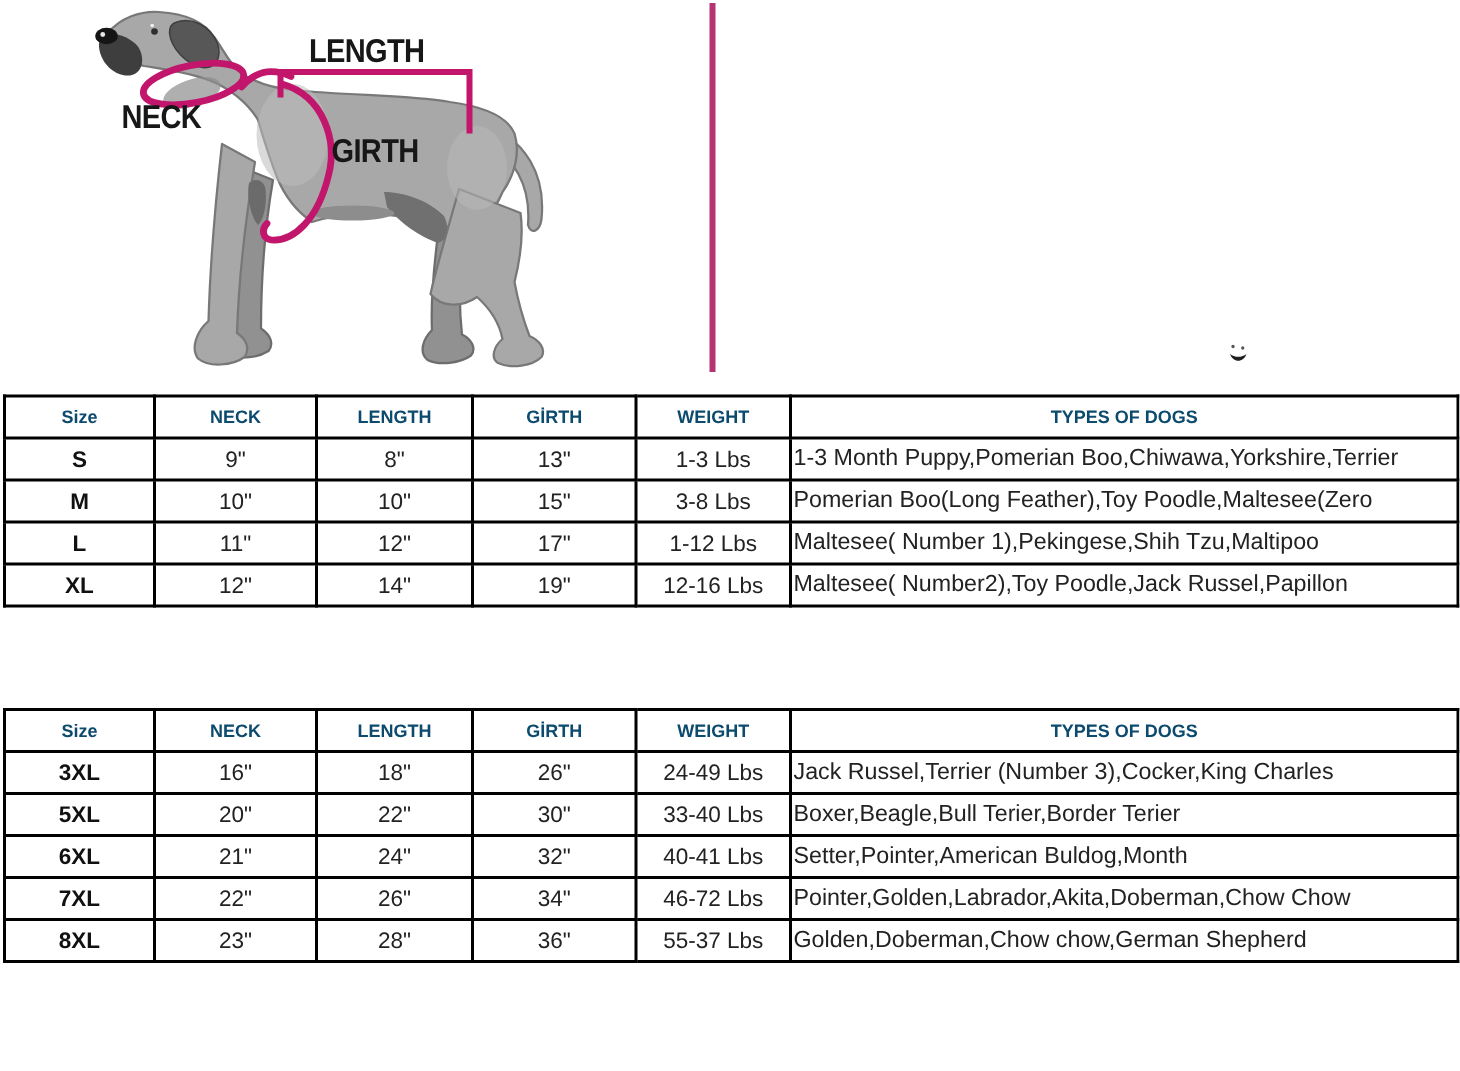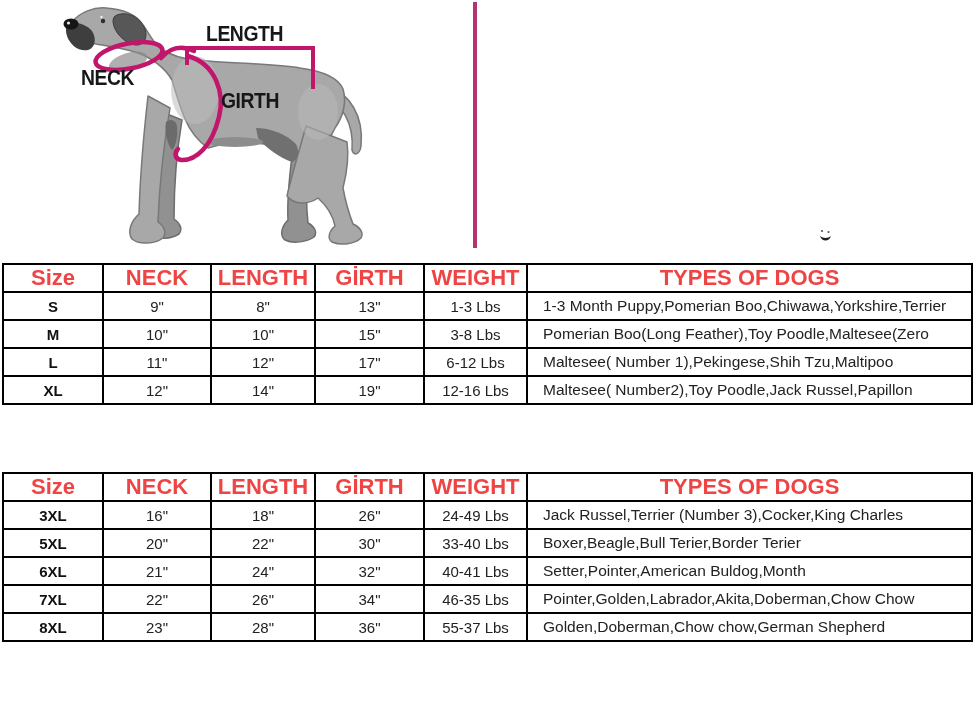--- a/index.html
+++ b/index.html
@@ -27,24 +27,24 @@
     position:absolute;left:2px;border-collapse:collapse;table-layout:fixed;
     width:969px;background:#fff;
   }
   table.t1{top:263px;}
   table.t2{top:472px;}
   .sizechart th,.sizechart td{
     border:2px solid #000;height:26px;padding:0 2px;
     text-align:center;vertical-align:middle;font-size:15px;color:#222;
     overflow:hidden;white-space:nowrap;
   }
-  .sizechart th{font-weight:bold;font-size:22px;color:#ef4444;}
+  .sizechart th{font-weight:bold;font-size:12px;color:#0c4a6e;}
   .sizechart td.col-size{font-weight:bold;font-size:15px;color:#111;}
   .sizechart th.col-types{text-align:center;}
-  .sizechart td.col-types{text-align:left;padding-left:15px;font-size:15.5px;}
+  .sizechart td.col-types{text-align:left;padding-left:1px;font-size:15.5px;}
 </style>
 </head>
 <body>
 
 <div class="illustration">
   <svg width="460" height="258" viewBox="0 0 460 258">
 
     <path d="M162,112 C158,150 156,185 155,212 C149,219 146,229 151,235 C158,240 171,239 179,234 C183,229 180,223 174,219 C174,190 176,155 182,120 Z" fill="#919191" stroke="#6d6d6d" stroke-width="1.5" stroke-linejoin="round"></path>
     <path d="M292,156 C289,180 287,200 288,220 C282,226 279,235 285,240 C293,244 307,242 314,237 C318,232 314,226 308,223 C306,205 306,188 308,168 Z" fill="#919191" stroke="#6d6d6d" stroke-width="1.5" stroke-linejoin="round"></path>
 
@@ -121,21 +121,21 @@
         <td class="col-length">10"</td>
         <td class="col-girth">15"</td>
         <td class="col-weight">3-8 Lbs</td>
         <td class="col-types">Pomerian Boo(Long Feather),Toy Poodle,Maltesee(Zero</td>
       </tr>
       <tr>
         <td class="col-size">L</td>
         <td class="col-neck">11"</td>
         <td class="col-length">12"</td>
         <td class="col-girth">17"</td>
-        <td class="col-weight">6-12 Lbs</td>
+        <td class="col-weight">1-12 Lbs</td>
         <td class="col-types">Maltesee( Number 1),Pekingese,Shih Tzu,Maltipoo</td>
       </tr>
       <tr>
         <td class="col-size">XL</td>
         <td class="col-neck">12"</td>
         <td class="col-length">14"</td>
         <td class="col-girth">19"</td>
         <td class="col-weight">12-16 Lbs</td>
         <td class="col-types">Maltesee( Number2),Toy Poodle,Jack Russel,Papillon</td>
       </tr>
@@ -184,21 +184,21 @@
         <td class="col-length">24"</td>
         <td class="col-girth">32"</td>
         <td class="col-weight">40-41 Lbs</td>
         <td class="col-types">Setter,Pointer,American Buldog,Month</td>
       </tr>
       <tr>
         <td class="col-size">7XL</td>
         <td class="col-neck">22"</td>
         <td class="col-length">26"</td>
         <td class="col-girth">34"</td>
-        <td class="col-weight">46-35 Lbs</td>
+        <td class="col-weight">46-72 Lbs</td>
         <td class="col-types">Pointer,Golden,Labrador,Akita,Doberman,Chow Chow</td>
       </tr>
       <tr>
         <td class="col-size">8XL</td>
         <td class="col-neck">23"</td>
         <td class="col-length">28"</td>
         <td class="col-girth">36"</td>
         <td class="col-weight">55-37 Lbs</td>
         <td class="col-types">Golden,Doberman,Chow chow,German Shepherd</td>
       </tr>

